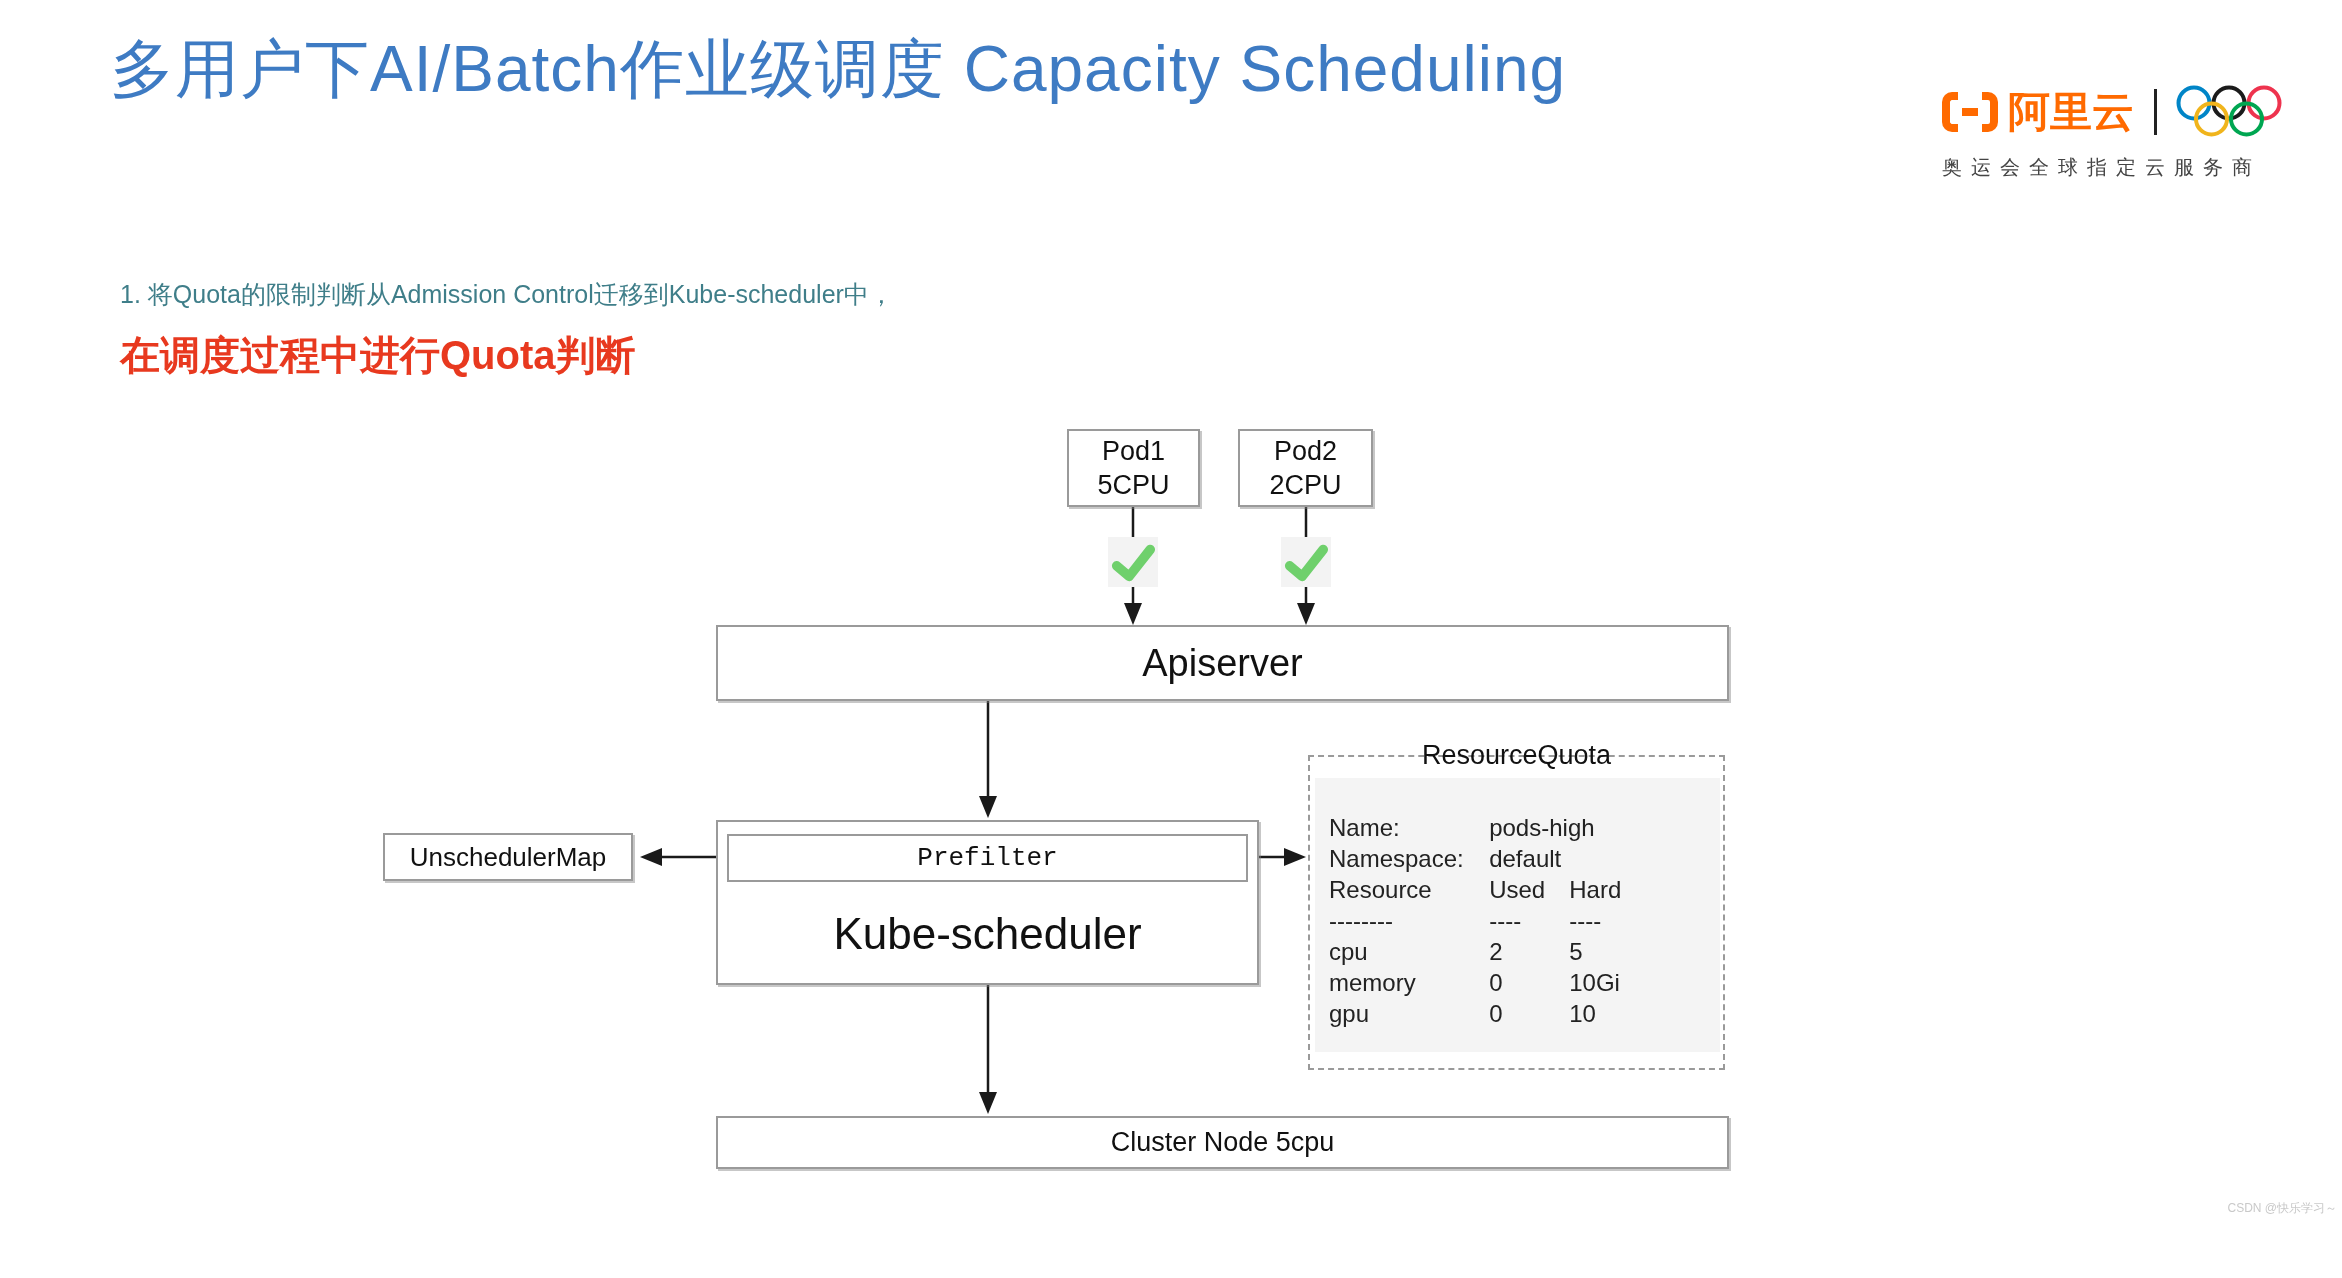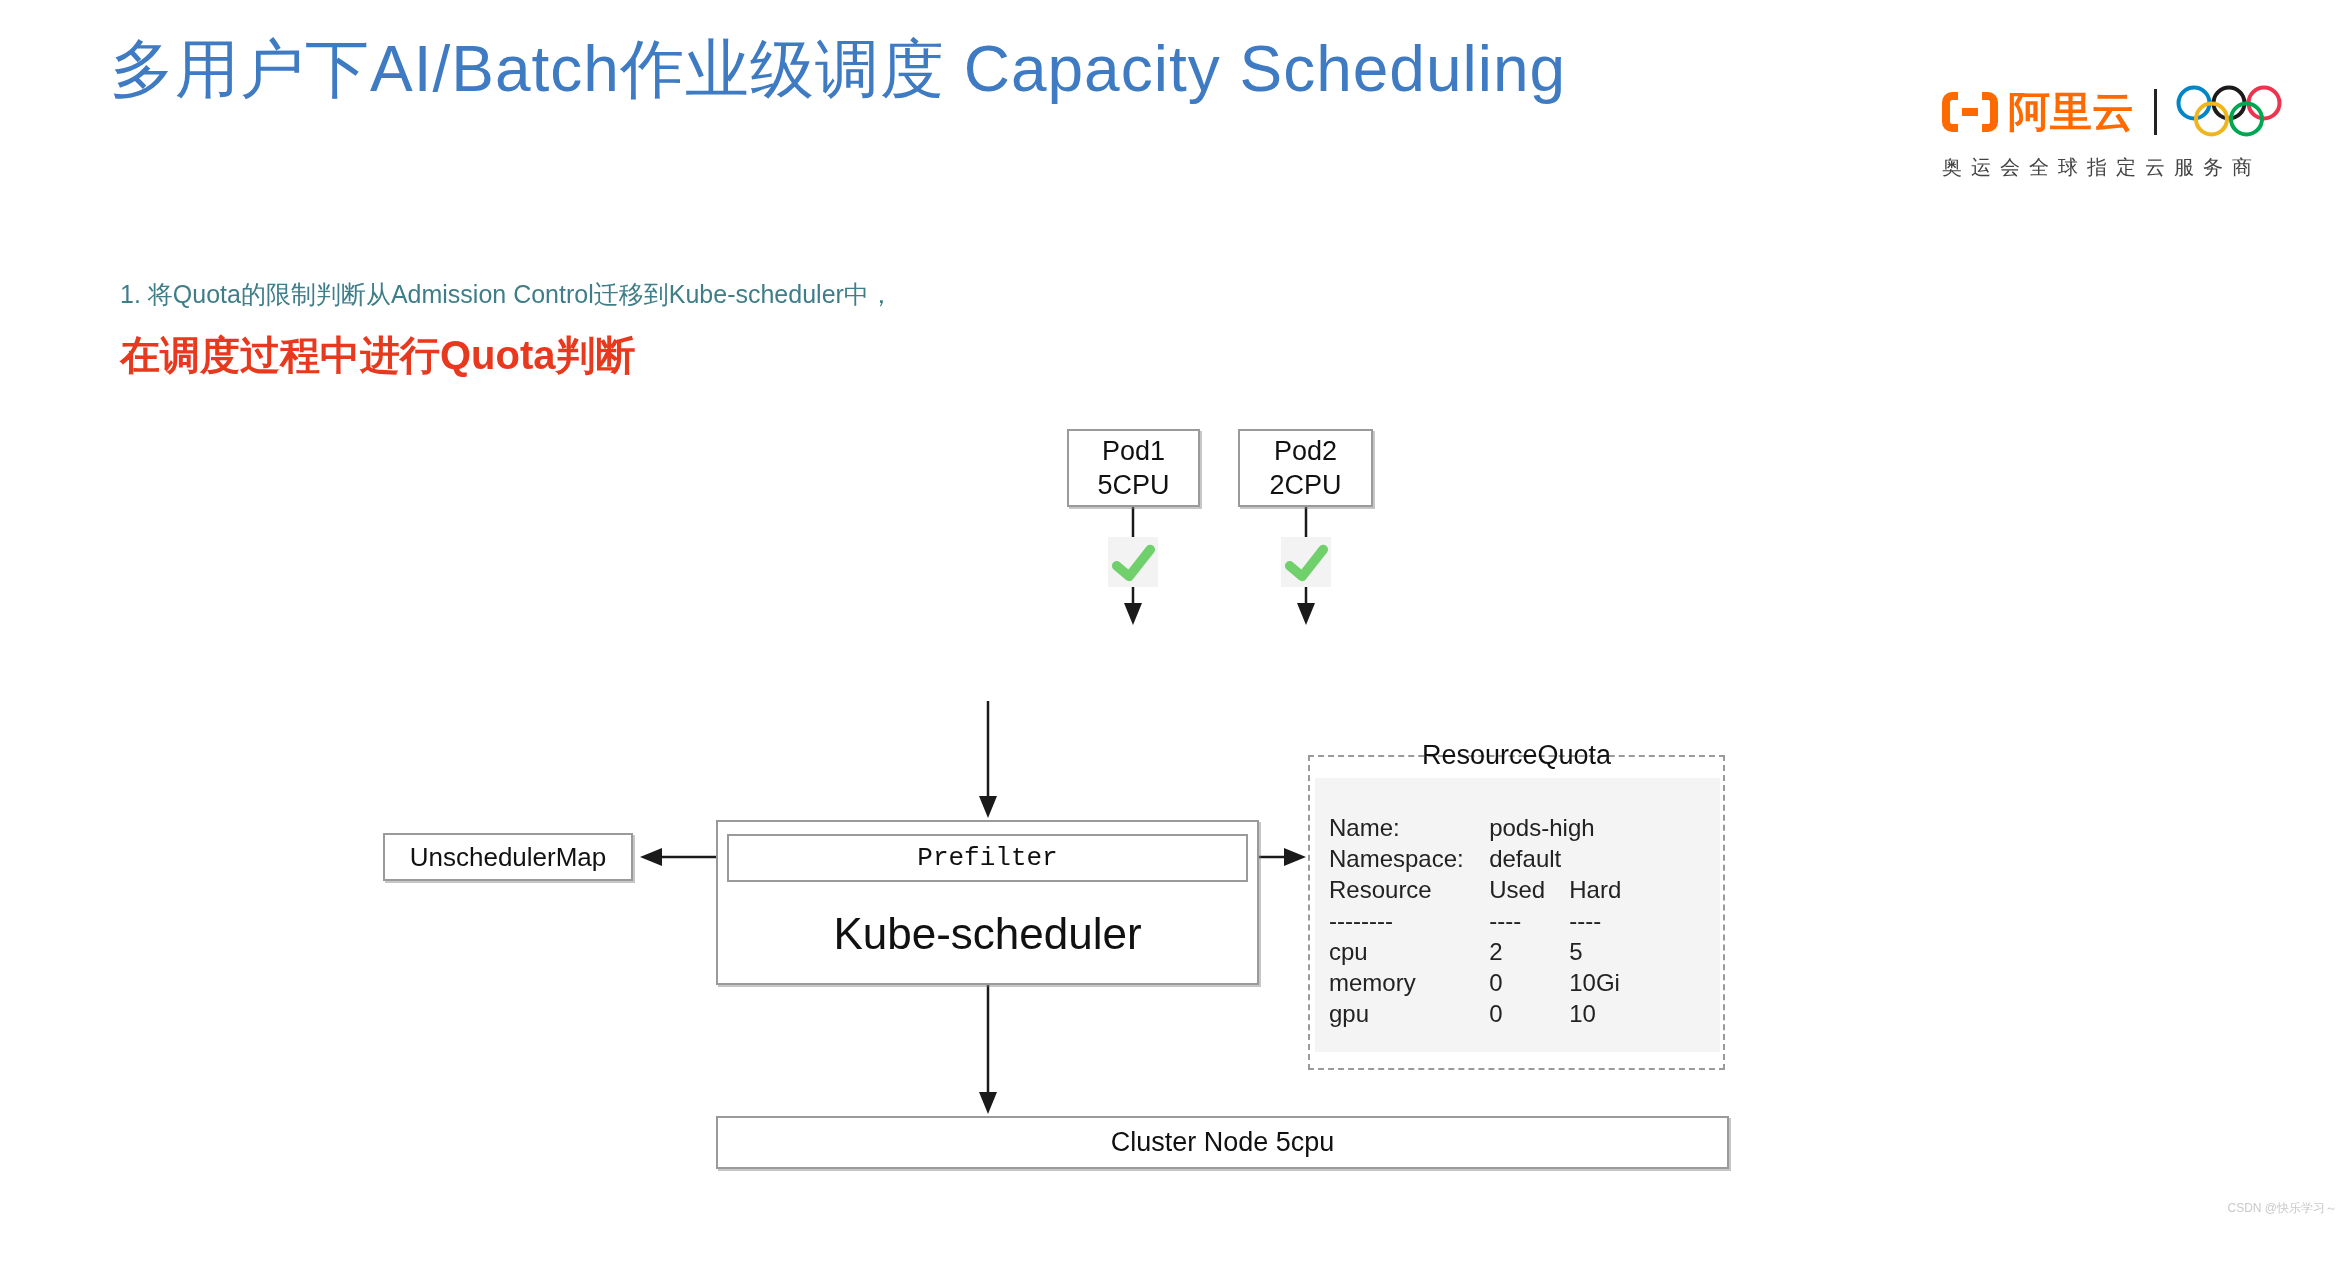--- a/index.html
+++ b/index.html
@@ -129,20 +129,21 @@
     <svg width="46" height="46" viewBox="0 0 48 48">
         <polyline points="7,28 20,39 42,11"></polyline>
       </svg>
   </div>
   <div class="check check2">
     <svg width="46" height="46" viewBox="0 0 48 48">
         <polyline points="7,28 20,39 42,11"></polyline>
       </svg>
   </div>
 
+  <div class="box apiserver">Apiserver</div>
 
   <div class="box unscheduler">UnschedulerMap</div>
 
   <div class="box kube">
     <div class="box prefilter">Prefilter</div>
     <div class="kube-label">Kube-scheduler</div>
   </div>
 
   <div class="rq">
     <div class="rq-title">ResourceQuota</div>

